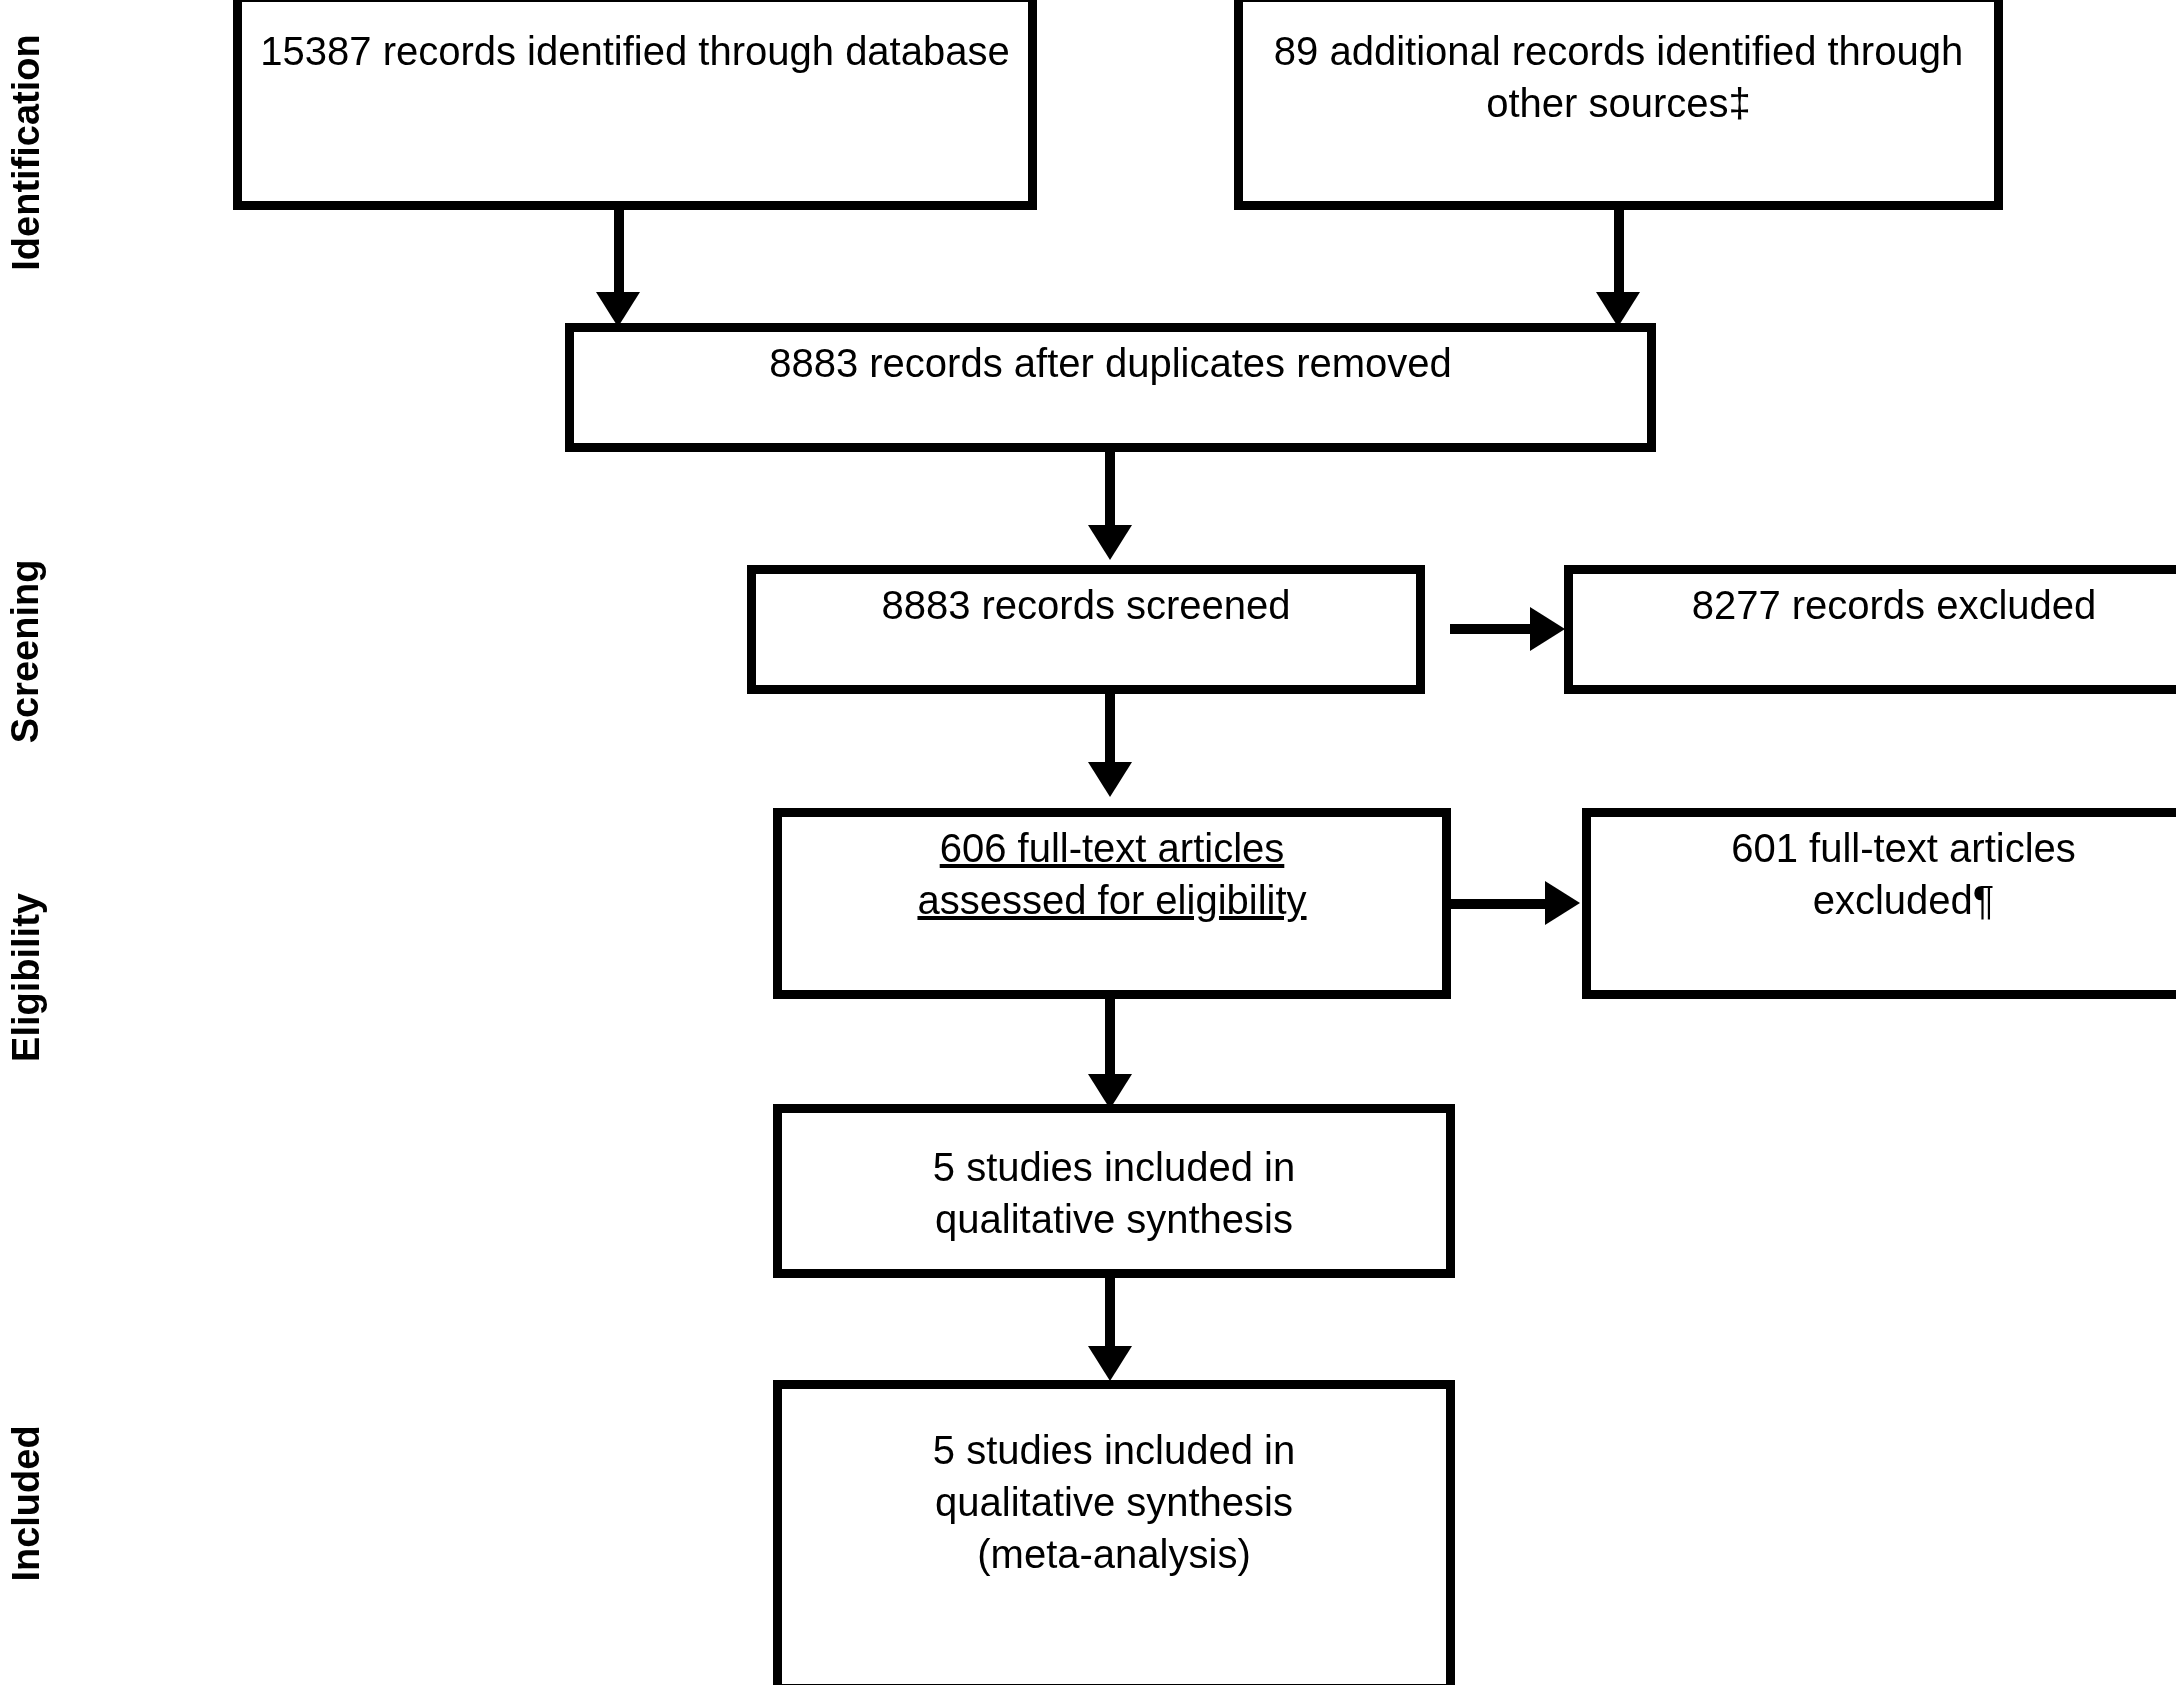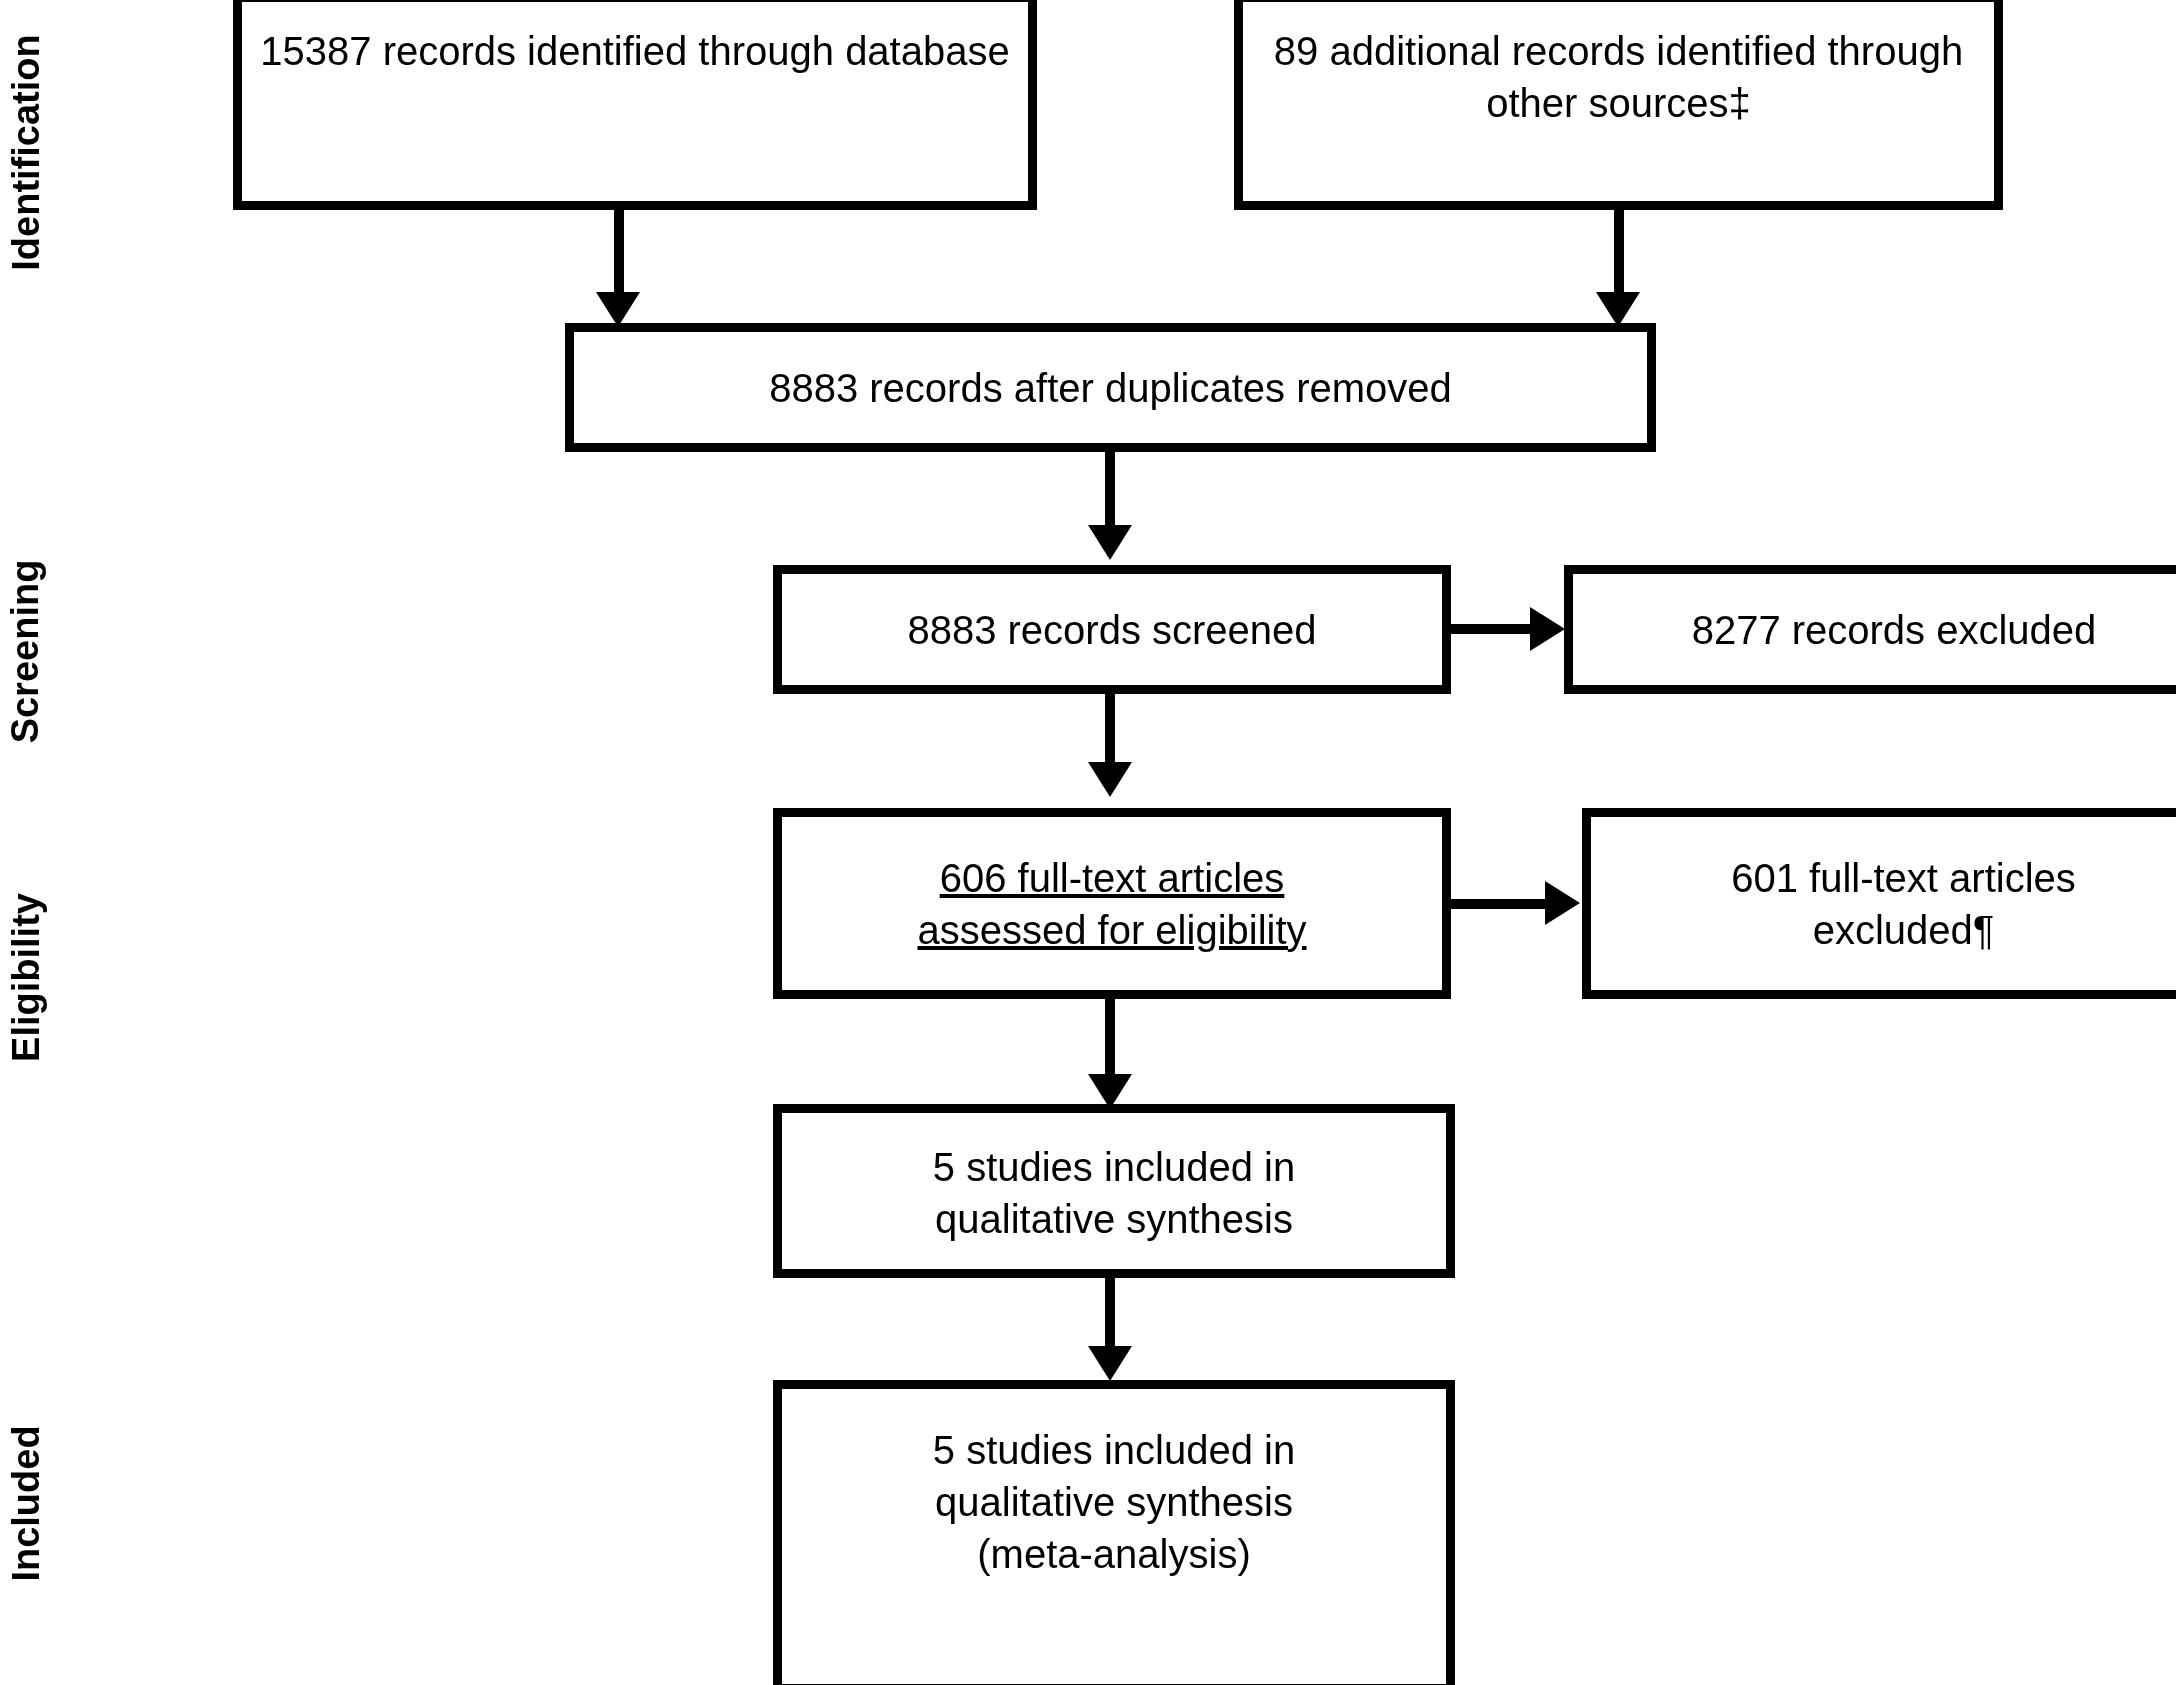--- a/index.html
+++ b/index.html
@@ -38,21 +38,20 @@
     transform-origin: center center;
   }
 
   
   .flow-box {
     position: absolute;
     box-sizing: border-box;
     background: #ffffff;
     border: 9.6px solid #000000;
     display: flex;
-    align-items: center;
     justify-content: center;
     text-align: center;
     color: #000000;
     font-size: 40px;
     line-height: 1.30;
     padding: 5.2px 15.6px;
     font-family: "Liberation Sans", "DejaVu Sans", sans-serif;
   }
   .flow-box .box-text {
     display: block;
@@ -127,21 +126,21 @@
   <div class="v-line" style="left:1614px; top:210px; height:96px;"></div>
   <div class="arrow-down" style="left:1596px; top:292px;"></div>
 
   <div class="flow-box" style="left:565px; top:323px; width:1091px; height:129px;">
     <span class="box-text">8883 records after duplicates removed</span>
   </div>
 
   <div class="v-line" style="left:1105px; top:452px; height:83px;"></div>
   <div class="arrow-down" style="left:1088px; top:525px;"></div>
 
-  <div class="flow-box" style="left:773px; top:565px; width:678px; height:129px;">
+  <div class="flow-box" style="left:747px; top:565px; width:678px; height:129px;">
     <span class="box-text">8883 records screened</span>
   </div>
 
   <div class="flow-box" style="left:1564px; top:565px; width:660px; height:129px;">
     <span class="box-text">8277 records excluded</span>
   </div>
 
   <div class="h-line" style="left:1450px; top:624px; width:87px;"></div>
   <div class="arrow-right" style="left:1530px; top:607px;"></div>
 

